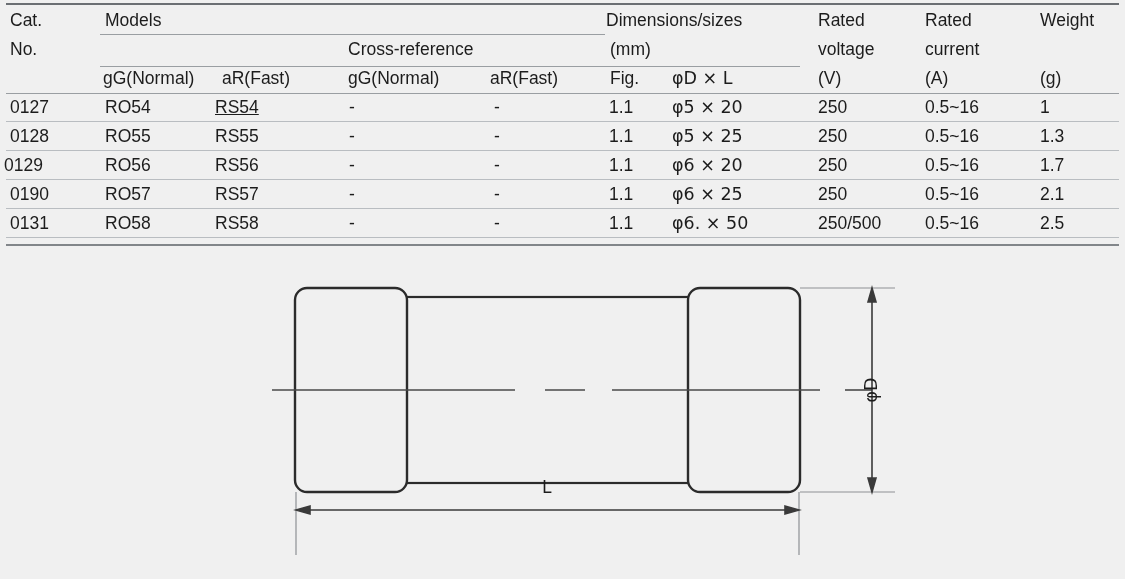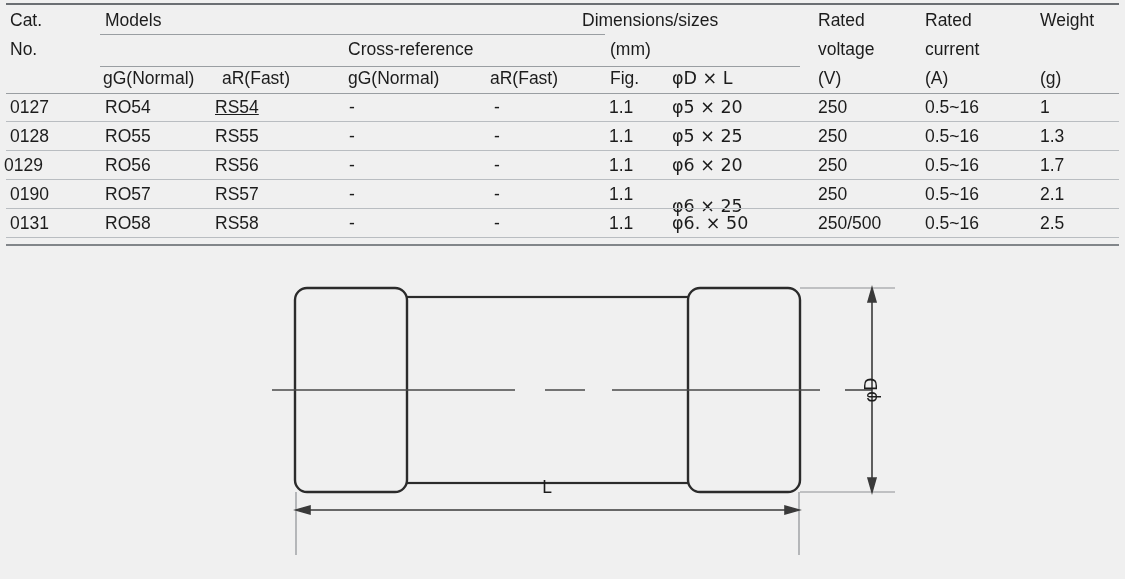--- a/index.html
+++ b/index.html
@@ -99,21 +99,21 @@
     <div class="rule" style="left:100px; top:34px; width:505px;"></div>
 
     <div class="cellbox" style="left:348px; top:41px;">Cross-reference</div>
     <div class="rule" style="left:100px; top:66px; width:505px;"></div>
 
     <div class="cellbox" style="left:103px; top:70px;">gG(Normal)</div>
     <div class="cellbox" style="left:222px; top:70px;">aR(Fast)</div>
     <div class="cellbox" style="left:348px; top:70px;">gG(Normal)</div>
     <div class="cellbox" style="left:490px; top:70px;">aR(Fast)</div>
 
-    <div class="cellbox" style="left:582px; top:12px;">Dimensions/sizes</div>
+    <div class="cellbox" style="left:606px; top:12px;">Dimensions/sizes</div>
     <div class="cellbox" style="left:610px; top:41px;">(mm)</div>
     <div class="rule" style="left:603px; top:66px; width:197px;"></div>
     <div class="cellbox" style="left:610px; top:70px;">Fig.</div>
     <div class="cellbox phi" style="left:672px; top:70px;">φD × L</div>
 
     <div class="cellbox" style="left:818px; top:12px;">Rated</div>
     <div class="cellbox" style="left:818px; top:41px;">voltage</div>
     <div class="cellbox" style="left:818px; top:70px;">(V)</div>
 
     <div class="cellbox" style="left:925px; top:12px;">Rated</div>
@@ -158,21 +158,21 @@
         <div class="cellbox" style="left: 818px; top: 157px;">250</div>
         <div class="cellbox" style="left: 925px; top: 157px;">0.5~16</div>
         <div class="cellbox" style="left: 1040px; top: 157px;">1.7</div>
         <div class="rule thin" style="left: 6px; top: 179px; width: 1113px;"></div>
         <div class="cellbox" style="left: 10px; top: 186px;">0190</div>
         <div class="cellbox" style="left: 105px; top: 186px;">RO57</div>
         <div class="cellbox" style="left: 215px; top: 186px;">RS57</div>
         <div class="cellbox" style="left: 349px; top: 186px;">-</div>
         <div class="cellbox" style="left: 494px; top: 186px;">-</div>
         <div class="cellbox" style="left: 609px; top: 186px;">1.1</div>
-        <div class="cellbox phi" style="left: 672px; top: 198px;">φ6 × 25</div>
+        <div class="cellbox phi" style="left: 672px; top: 186px;">φ6 × 25</div>
         <div class="cellbox" style="left: 818px; top: 186px;">250</div>
         <div class="cellbox" style="left: 925px; top: 186px;">0.5~16</div>
         <div class="cellbox" style="left: 1040px; top: 186px;">2.1</div>
         <div class="rule thin" style="left: 6px; top: 208px; width: 1113px;"></div>
         <div class="cellbox" style="left: 10px; top: 215px;">0131</div>
         <div class="cellbox" style="left: 105px; top: 215px;">RO58</div>
         <div class="cellbox" style="left: 215px; top: 215px;">RS58</div>
         <div class="cellbox" style="left: 349px; top: 215px;">-</div>
         <div class="cellbox" style="left: 494px; top: 215px;">-</div>
         <div class="cellbox" style="left: 609px; top: 215px;">1.1</div>

